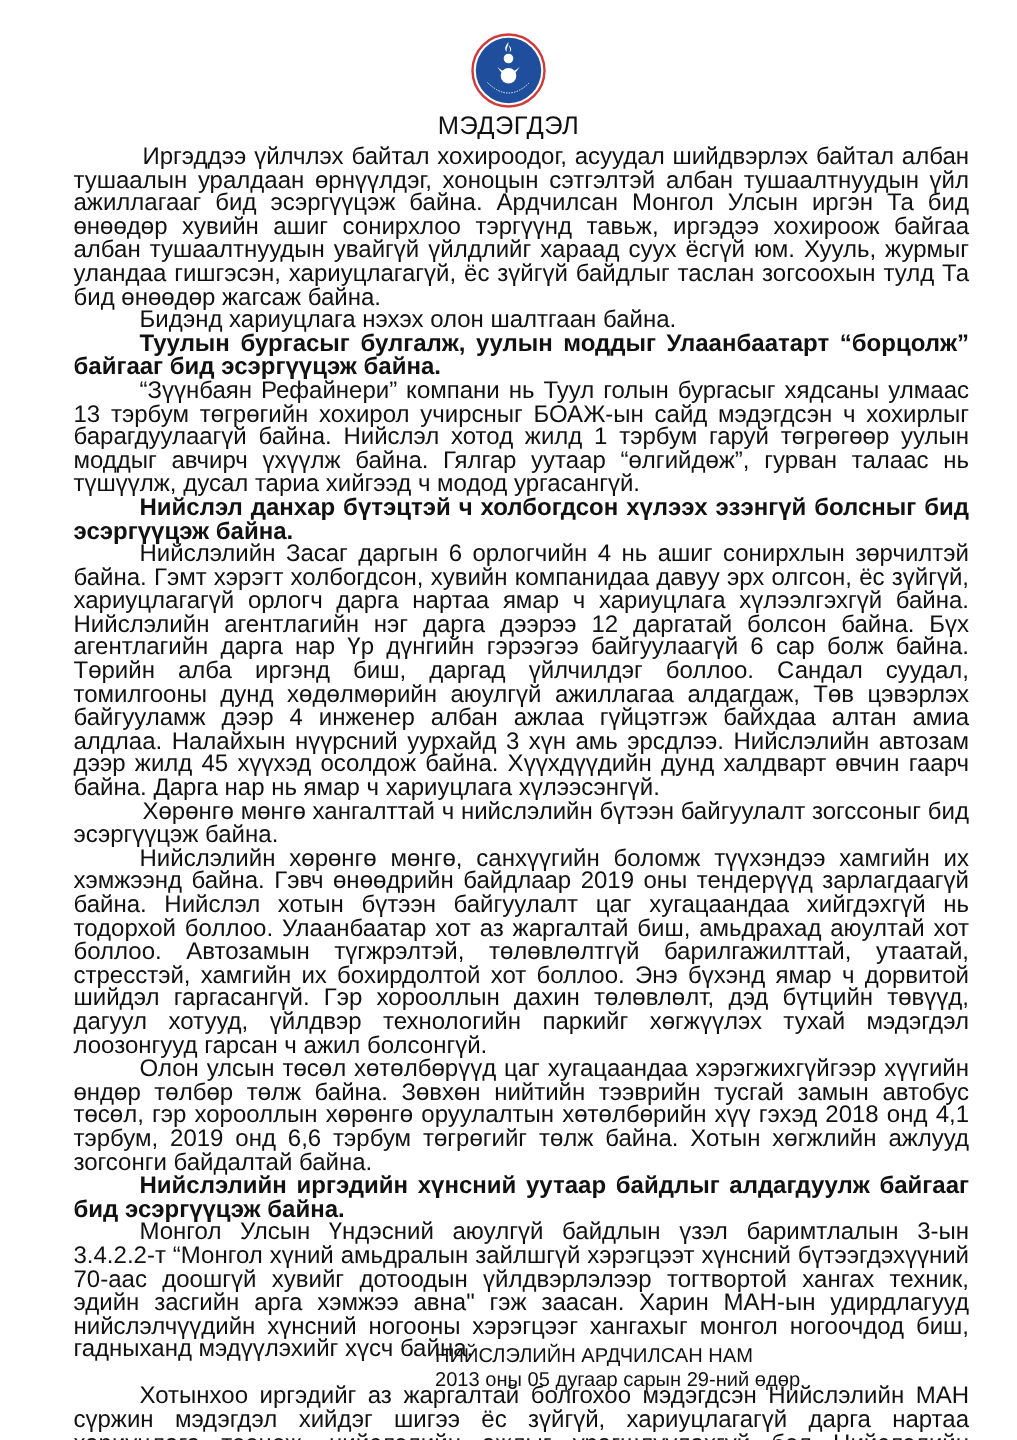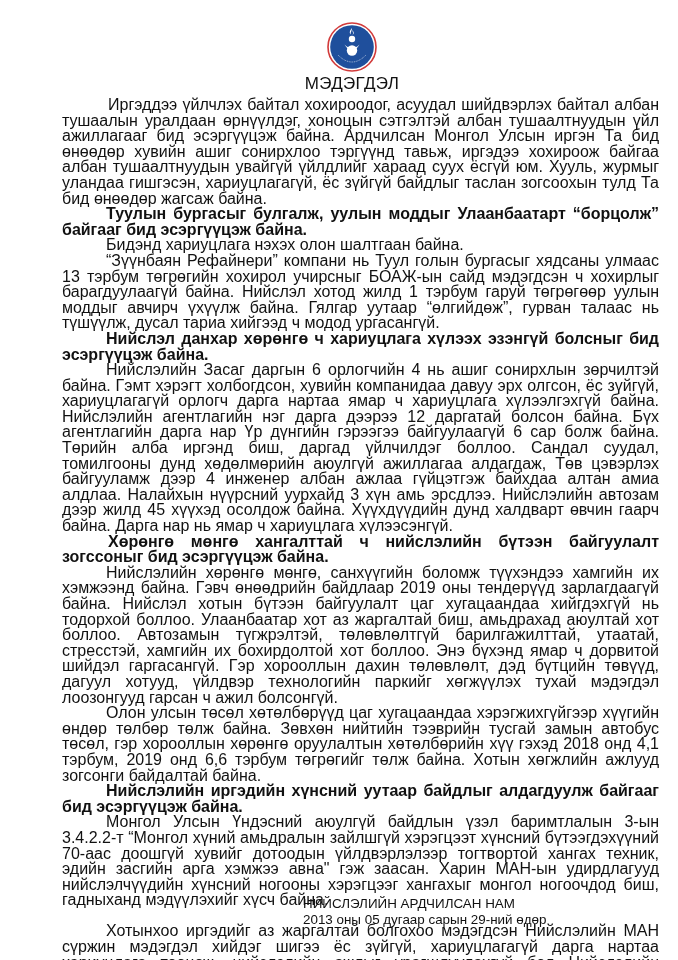--- a/index.html
+++ b/index.html
@@ -1,34 +1,34 @@
 <!DOCTYPE html>
 <html><head>
 <meta charset="utf-8">
 <style>
   html, body { margin: 0; padding: 0; background: #ffffff; }
   body { width: 678px; height: 960px; overflow: hidden; position: relative; }
   .page {
-    position: absolute; left: 13px; top: 0; width: 590px; height: 960px;
+    position: absolute; left: 0; top: 0; width: 590px; height: 960px;
     font-family: "Liberation Sans", sans-serif; color: #111;
   }
   .header { position: absolute; left: 0; top: 22px; width: 678px; text-align: center; }
   .logo { display: block; margin: 0 auto; width: 50px; height: 50px; }
   .title {
     margin-top: 2px; font-size: 17px; letter-spacing: 0.3px; color: #111;
     font-family: "Liberation Sans", sans-serif;
   }
   .body {
     position: absolute; left: 49px; top: 97px; width: 597px;
     font-size: 16px; line-height: 15.6px; text-align: justify;
   }
   .p { margin: 0; text-indent: 44px; }
   .p.first { text-indent: 46px; }
   .p.bold { font-weight: bold; }
-  .p.bold-wide { font-weight: bold; text-indent: 46px; }
+  .p.bold-wide { font-weight: normal; text-indent: 46px; }
   .gap { height: 15.6px; }
   .sign {
     position: absolute; left: 0; top: 896px; width: 678px;
     font-size: 13.4px; line-height: 15.6px;
   }
   .sign div { position: relative; left: 290px; width: 260px; text-align: left; }
 </style>
 </head>
 <body>
 
@@ -46,24 +46,24 @@
 
       <circle cx="25" cy="28.5" r="5.2" fill="#ffffff"></circle>
 
       <path d="M11 33 Q25 47 39 33" fill="none" stroke="#ffffff" stroke-width="0.6" stroke-dasharray="1 0.8"></path>
     </svg>
     <div class="title">МЭДЭГДЭЛ</div>
   </div>
 
   <div class="body">
     <p class="p first">Иргэддээ үйлчлэх байтал хохироодог, асуудал шийдвэрлэх байтал албан тушаалын уралдаан өрнүүлдэг, хоноцын сэтгэлтэй албан тушаалтнуудын үйл ажиллагааг бид эсэргүүцэж байна. Ардчилсан Монгол Улсын иргэн Та бид өнөөдөр хувийн ашиг сонирхлоо тэргүүнд тавьж, иргэдээ хохироож байгаа албан тушаалтнуудын увайгүй үйлдлийг хараад суух ёсгүй юм. Хууль, журмыг уландаа гишгэсэн, хариуцлагагүй, ёс зүйгүй байдлыг таслан зогсоохын тулд Та бид өнөөдөр жагсаж байна.</p>
+    <p class="p">Бидэнд хариуцлага нэхэх олон шалтгаан байна.</p>
     <p class="p bold">Туулын бургасыг булгалж, уулын моддыг Улаанбаатарт “борцолж” байгааг бид эсэргүүцэж байна.</p>
-    <p class="p">Бидэнд хариуцлага нэхэх олон шалтгаан байна.</p>
     <p class="p">“Зүүнбаян Рефайнери” компани нь Туул голын бургасыг хядсаны улмаас 13 тэрбум төгрөгийн хохирол учирсныг БОАЖ-ын сайд мэдэгдсэн ч хохирлыг барагдуулаагүй байна. Нийслэл хотод жилд 1 тэрбум гаруй төгрөгөөр уулын моддыг авчирч үхүүлж байна. Гялгар уутаар “өлгийдөж”, гурван талаас нь түшүүлж, дусал тариа хийгээд ч модод ургасангүй.</p>
-    <p class="p bold">Нийслэл данхар хөрөнгө ч хариуцлага хүлээх эзэнгүй болсныг бид эсэргүүцэж байна.</p>
+    <p class="p bold">Нийслэл данхар бүтэцтэй ч холбогдсон хүлээх эзэнгүй болсныг бид эсэргүүцэж байна.</p>
     <p class="p">Нийслэлийн Засаг даргын 6 орлогчийн 4 нь ашиг сонирхлын зөрчилтэй байна. Гэмт хэрэгт холбогдсон, хувийн компанидаа давуу эрх олгсон, ёс зүйгүй, хариуцлагагүй орлогч дарга нартаа ямар ч хариуцлага хүлээлгэхгүй байна. Нийслэлийн агентлагийн нэг дарга дээрээ 12 даргатай болсон байна. Бүх агентлагийн дарга нар Үр дүнгийн гэрээгээ байгуулаагүй 6 сар болж байна. Төрийн алба иргэнд биш, даргад үйлчилдэг боллоо. Сандал суудал, томилгооны дунд хөдөлмөрийн аюулгүй ажиллагаа алдагдаж, Төв цэвэрлэх байгууламж дээр 4 инженер албан ажлаа гүйцэтгэж байхдаа алтан амиа алдлаа. Налайхын нүүрсний уурхайд 3 хүн амь эрсдлээ. Нийслэлийн автозам дээр жилд 45 хүүхэд осолдож байна. Хүүхдүүдийн дунд халдварт өвчин гаарч байна. Дарга нар нь ямар ч хариуцлага хүлээсэнгүй.</p>
     <p class="p bold-wide">Хөрөнгө мөнгө хангалттай ч нийслэлийн бүтээн байгуулалт зогссоныг бид эсэргүүцэж байна.</p>
     <p class="p">Нийслэлийн хөрөнгө мөнгө, санхүүгийн боломж түүхэндээ хамгийн их хэмжээнд байна. Гэвч өнөөдрийн байдлаар 2019 оны тендерүүд зарлагдаагүй байна. Нийслэл хотын бүтээн байгуулалт цаг хугацаандаа хийгдэхгүй нь тодорхой боллоо. Улаанбаатар хот аз жаргалтай биш, амьдрахад аюултай хот боллоо. Автозамын түгжрэлтэй, төлөвлөлтгүй барилгажилттай, утаатай, стресстэй, хамгийн их бохирдолтой хот боллоо. Энэ бүхэнд ямар ч дорвитой шийдэл гаргасангүй. Гэр хорооллын дахин төлөвлөлт, дэд бүтцийн төвүүд, дагуул хотууд, үйлдвэр технологийн паркийг хөгжүүлэх тухай мэдэгдэл лоозонгууд гарсан ч ажил болсонгүй.</p>
     <p class="p">Олон улсын төсөл хөтөлбөрүүд цаг хугацаандаа хэрэгжихгүйгээр хүүгийн өндөр төлбөр төлж байна. Зөвхөн нийтийн тээврийн тусгай замын автобус төсөл, гэр хорооллын хөрөнгө оруулалтын хөтөлбөрийн хүү гэхэд 2018 онд 4,1 тэрбум, 2019 онд 6,6 тэрбум төгрөгийг төлж байна. Хотын хөгжлийн ажлууд зогсонги байдалтай байна.</p>
     <p class="p bold">Нийслэлийн иргэдийн хүнсний уутаар байдлыг алдагдуулж байгааг бид эсэргүүцэж байна.</p>
     <p class="p">Монгол Улсын Үндэсний аюулгүй байдлын үзэл баримтлалын 3-ын 3.4.2.2-т “Монгол хүний амьдралын зайлшгүй хэрэгцээт хүнсний бүтээгдэхүүний 70-аас доошгүй хувийг дотоодын үйлдвэрлэлээр тогтвортой хангах техник, эдийн засгийн арга хэмжээ авна" гэж заасан. Харин МАН-ын удирдлагууд нийслэлчүүдийн хүнсний ногооны хэрэгцээг хангахыг монгол ногоочдод биш, гадныханд мэдүүлэхийг хүсч байна.</p>
     <div class="gap"></div>
     <p class="p">Хотынхоо иргэдийг аз жаргалтай болгохоо мэдэгдсэн Нийслэлийн МАН сүржин мэдэгдэл хийдэг шигээ ёс зүйгүй, хариуцлагагүй дарга нартаа хариуцлага тооцож, нийслэлийн ажлыг урагшлуулахгүй бол Нийслэлийн Ардчилсан Намынхан бид иргэдтэйгээ хамтран тэмцлийн дараагийн хэлбэрт шилжих болно гэдгээ мэдэгдэж байна.</p>
   </div>
 

